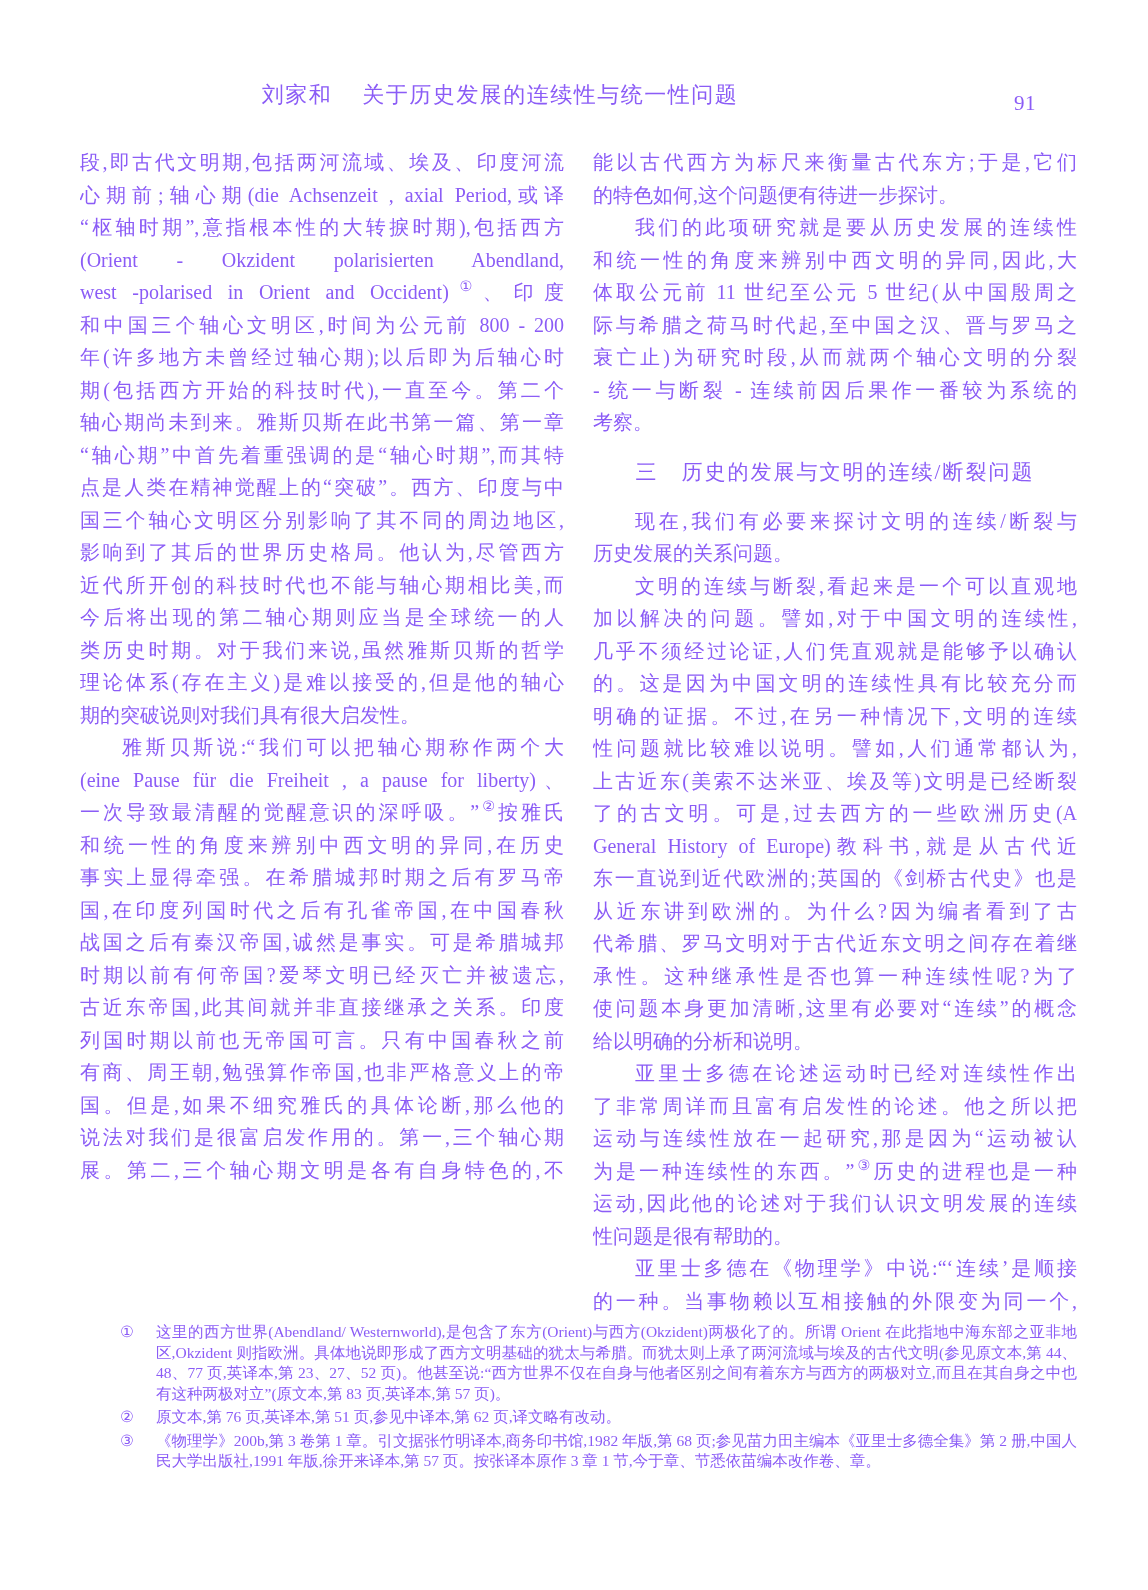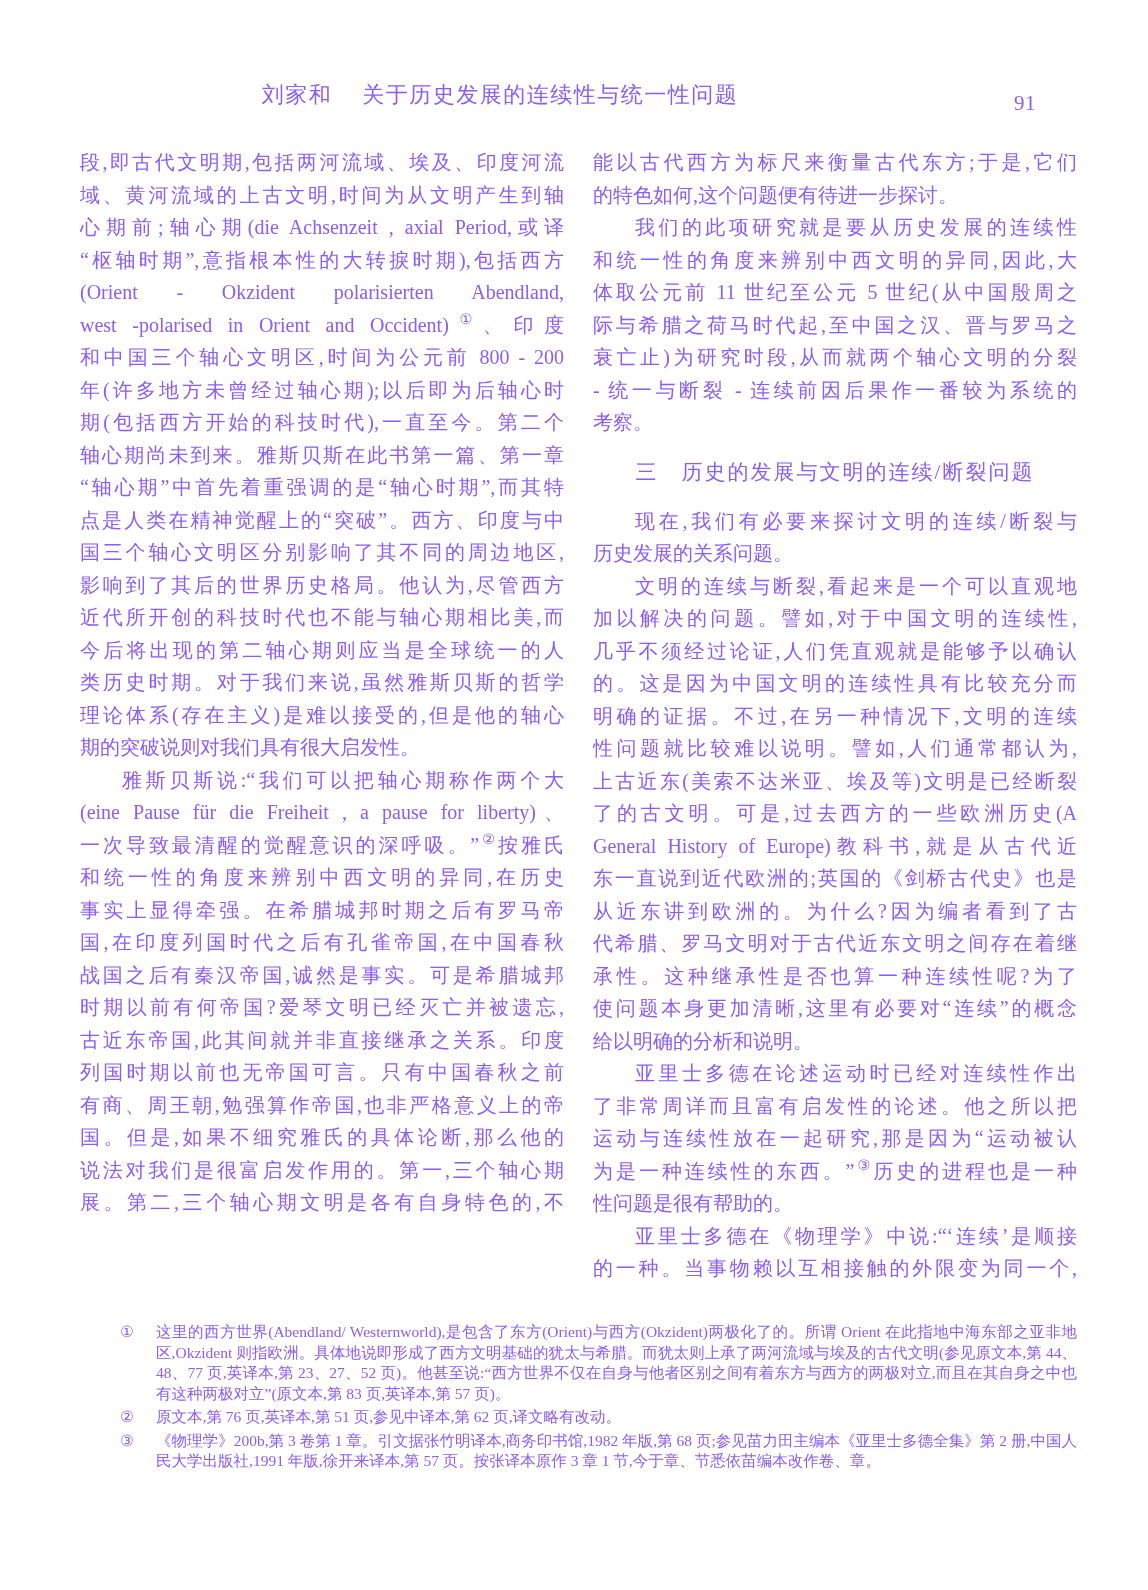--- a/index.html
+++ b/index.html
@@ -73,21 +73,20 @@
 <div class="page">
 
   <div class="running-header">
     <span class="author">刘家和</span><span class="title">关于历史发展的连续性与统一性问题</span>
   </div>
 
   <div class="page-number">91</div>
 
   <div class="col col-left" id="col-left">
       <div class="line">段,即古代文明期,包括两河流域、埃及、印度河流</div>
-      <div class="line">域、黄河流域的上古文明,时间为从文明产生到轴</div>
       <div class="line">心期前;轴心期(die Achsenzeit , axial Period,或译</div>
       <div class="line">“枢轴时期”,意指根本性的大转捩时期),包括西方</div>
       <div class="line">(Orient - Okzident polarisierten Abendland,</div>
       <div class="line">west -polarised in Orient and Occident)<sup class="fnref">①</sup>、印度</div>
       <div class="line">和中国三个轴心文明区,时间为公元前 800 - 200</div>
       <div class="line">年(许多地方未曾经过轴心期);以后即为后轴心时</div>
       <div class="line">期(包括西方开始的科技时代),一直至今。第二个</div>
       <div class="line">轴心期尚未到来。雅斯贝斯在此书第一篇、第一章</div>
       <div class="line">“轴心期”中首先着重强调的是“轴心时期”,而其特</div>
       <div class="line">点是人类在精神觉醒上的“突破”。西方、印度与中</div>
@@ -138,20 +137,21 @@
       <div class="line">东一直说到近代欧洲的;英国的《剑桥古代史》也是</div>
       <div class="line">从近东讲到欧洲的。为什么?因为编者看到了古</div>
       <div class="line">代希腊、罗马文明对于古代近东文明之间存在着继</div>
       <div class="line">承性。这种继承性是否也算一种连续性呢?为了</div>
       <div class="line">使问题本身更加清晰,这里有必要对“连续”的概念</div>
       <div class="line end">给以明确的分析和说明。</div>
       <div class="line indent">亚里士多德在论述运动时已经对连续性作出</div>
       <div class="line">了非常周详而且富有启发性的论述。他之所以把</div>
       <div class="line">运动与连续性放在一起研究,那是因为“运动被认</div>
       <div class="line">为是一种连续性的东西。”<sup class="fnref">③</sup>历史的进程也是一种</div>
+      <div class="line">运动,因此他的论述对于我们认识文明发展的连续</div>
       <div class="line end">性问题是很有帮助的。</div>
       <div class="line indent">亚里士多德在《物理学》中说:“‘连续’是顺接</div>
       <div class="line">的一种。当事物赖以互相接触的外限变为同一个,</div>
     </div>
 
   <div class="footnotes" id="footnotes">
       <div class="footnote"><span class="fn-marker">①</span><span>这里的西方世界(Abendland/ Westernworld),是包含了东方(Orient)与西方(Okzident)两极化了的。所谓 Orient 在此指地中海东部之亚非地区,Okzident 则指欧洲。具体地说即形成了西方文明基础的犹太与希腊。而犹太则上承了两河流域与埃及的古代文明(参见原文本,第 44、48、77 页,英译本,第 23、27、52 页)。他甚至说:“西方世界不仅在自身与他者区别之间有着东方与西方的两极对立,而且在其自身之中也有这种两极对立”(原文本,第 83 页,英译本,第 57 页)。</span></div>
       <div class="footnote"><span class="fn-marker">②</span><span>原文本,第 76 页,英译本,第 51 页,参见中译本,第 62 页,译文略有改动。</span></div>
       <div class="footnote"><span class="fn-marker">③</span><span>《物理学》200b,第 3 卷第 1 章。引文据张竹明译本,商务印书馆,1982 年版,第 68 页;参见苗力田主编本《亚里士多德全集》第 2 册,中国人民大学出版社,1991 年版,徐开来译本,第 57 页。按张译本原作 3 章 1 节,今于章、节悉依苗编本改作卷、章。</span></div>
     </div>

